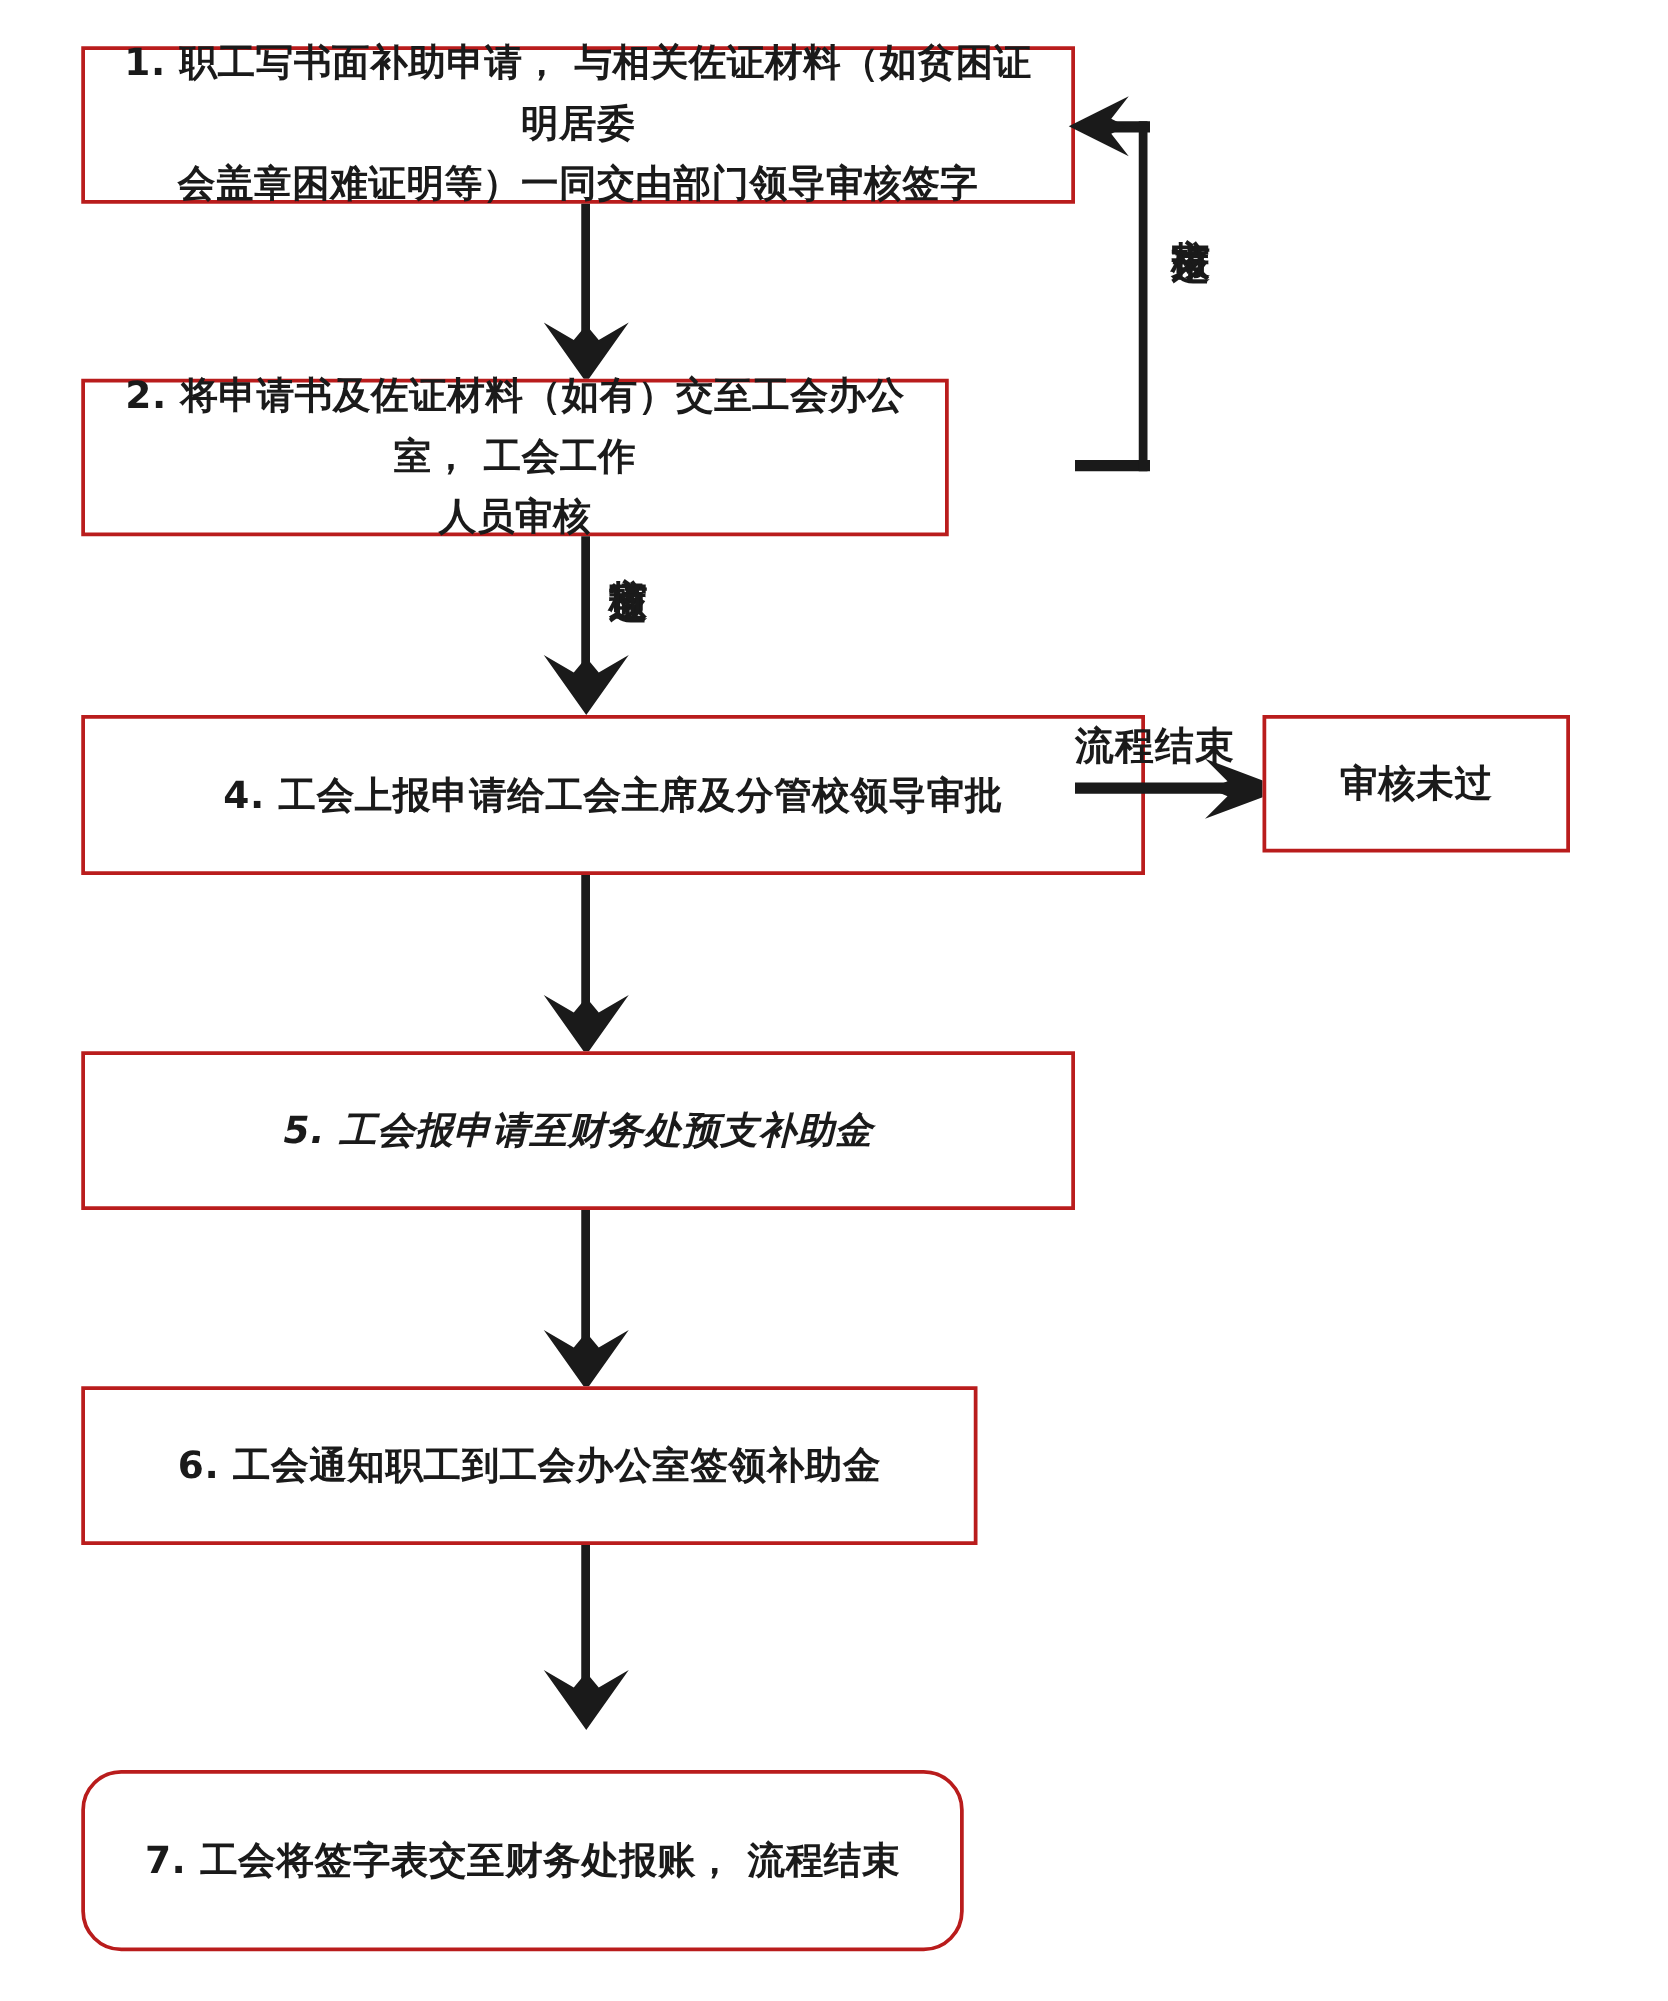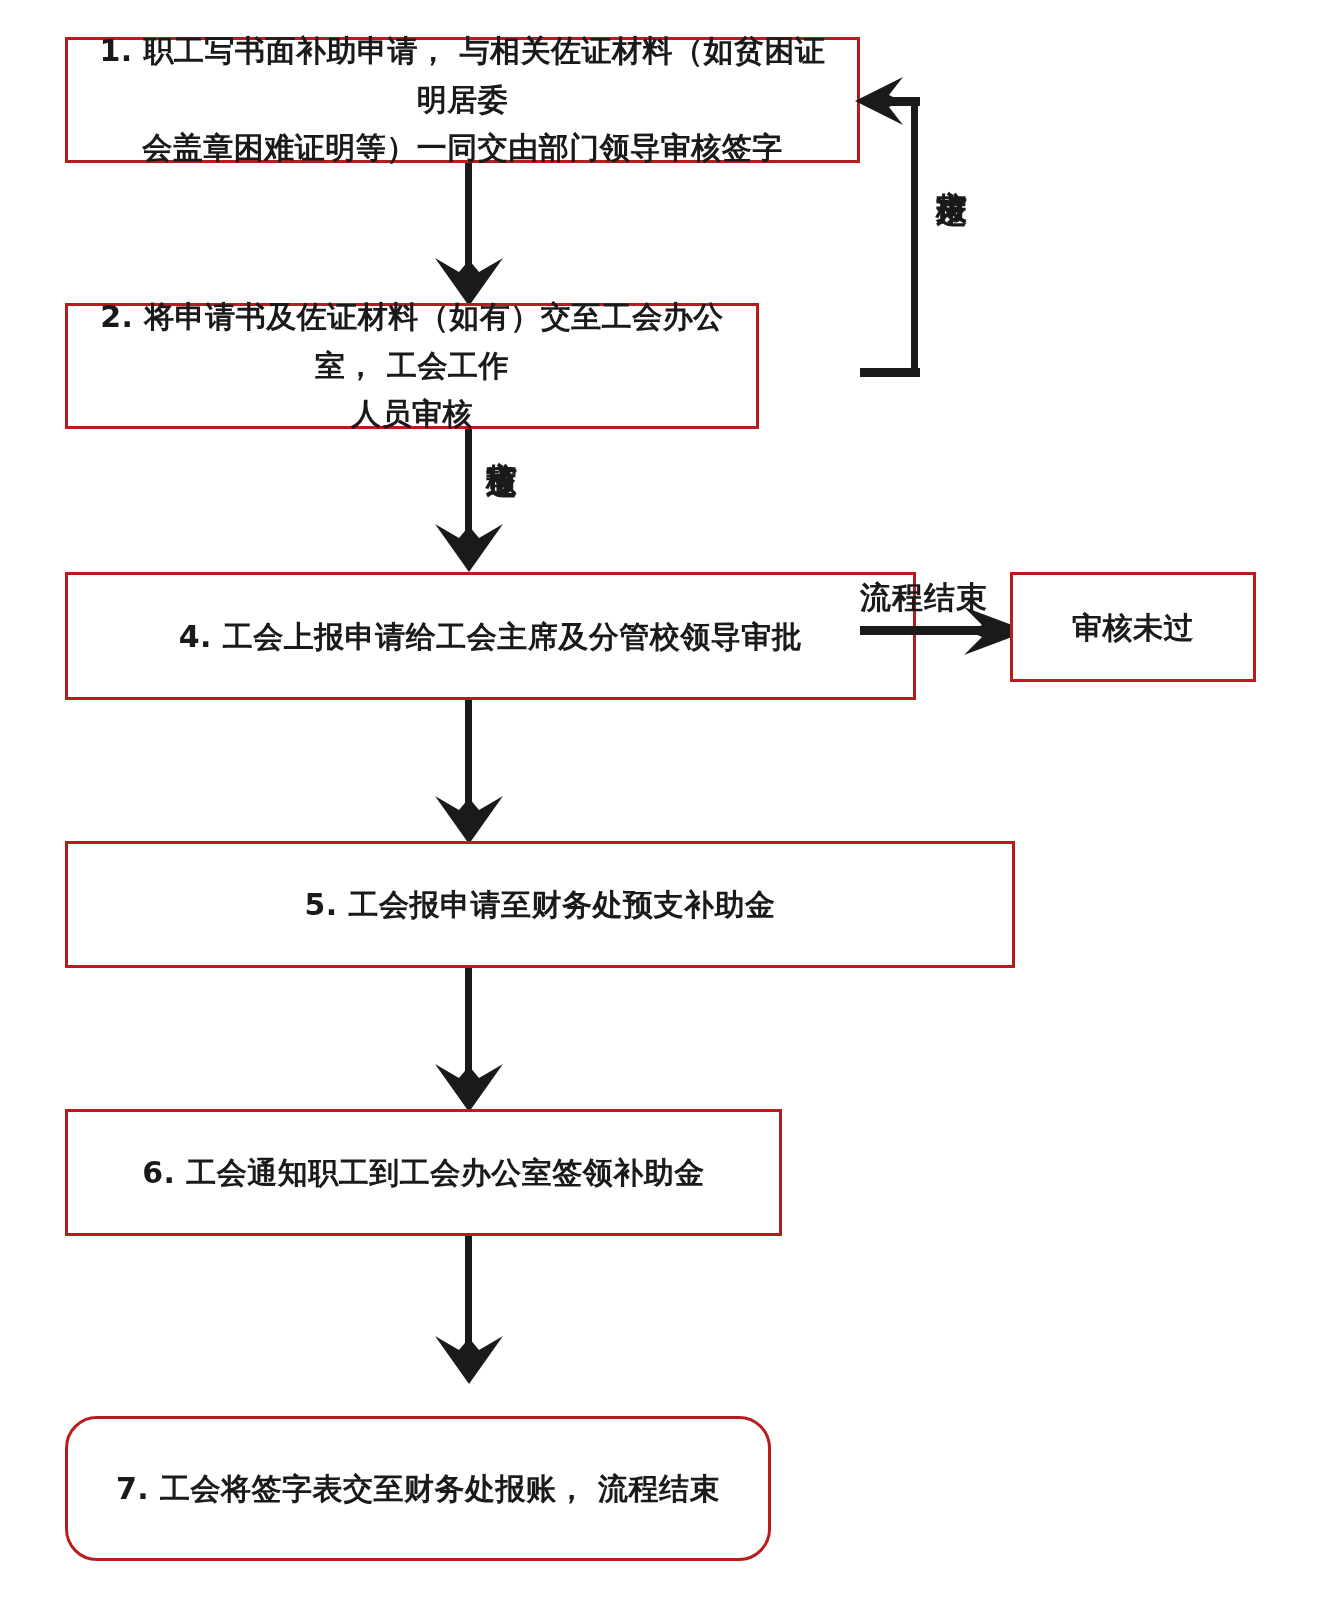--- a/index.html
+++ b/index.html
@@ -144,21 +144,21 @@
     <div class="ptext">审核未过</div>
   </div>
 
   <div class="vline" style="left:465px; top:700px; height:106px;"></div>
   <div class="arrowhead-down" style="left:435px; top:796px;">
     <svg width="68" height="48" viewBox="0 0 68 48">
       <path d="M0 0 L24 14 L34 2 L44 14 L68 0 L34 48 Z" fill="#1a1a1a"></path>
     </svg>
   </div>
 
-  <div class="pbox one-line" style="left:65px; top:841px; width:950px; height:127px;">
+  <div class="pbox one-line" style="left:65px; top:841px; width:795px; height:127px;font-style:italic;">
     <div class="ptext">5. 工会报申请至财务处预支补助金</div>
   </div>
 
   <div class="vline" style="left:465px; top:968px; height:106px;"></div>
   <div class="arrowhead-down" style="left:435px; top:1064px;">
     <svg width="68" height="48" viewBox="0 0 68 48">
       <path d="M0 0 L24 14 L34 2 L44 14 L68 0 L34 48 Z" fill="#1a1a1a"></path>
     </svg>
   </div>
 

